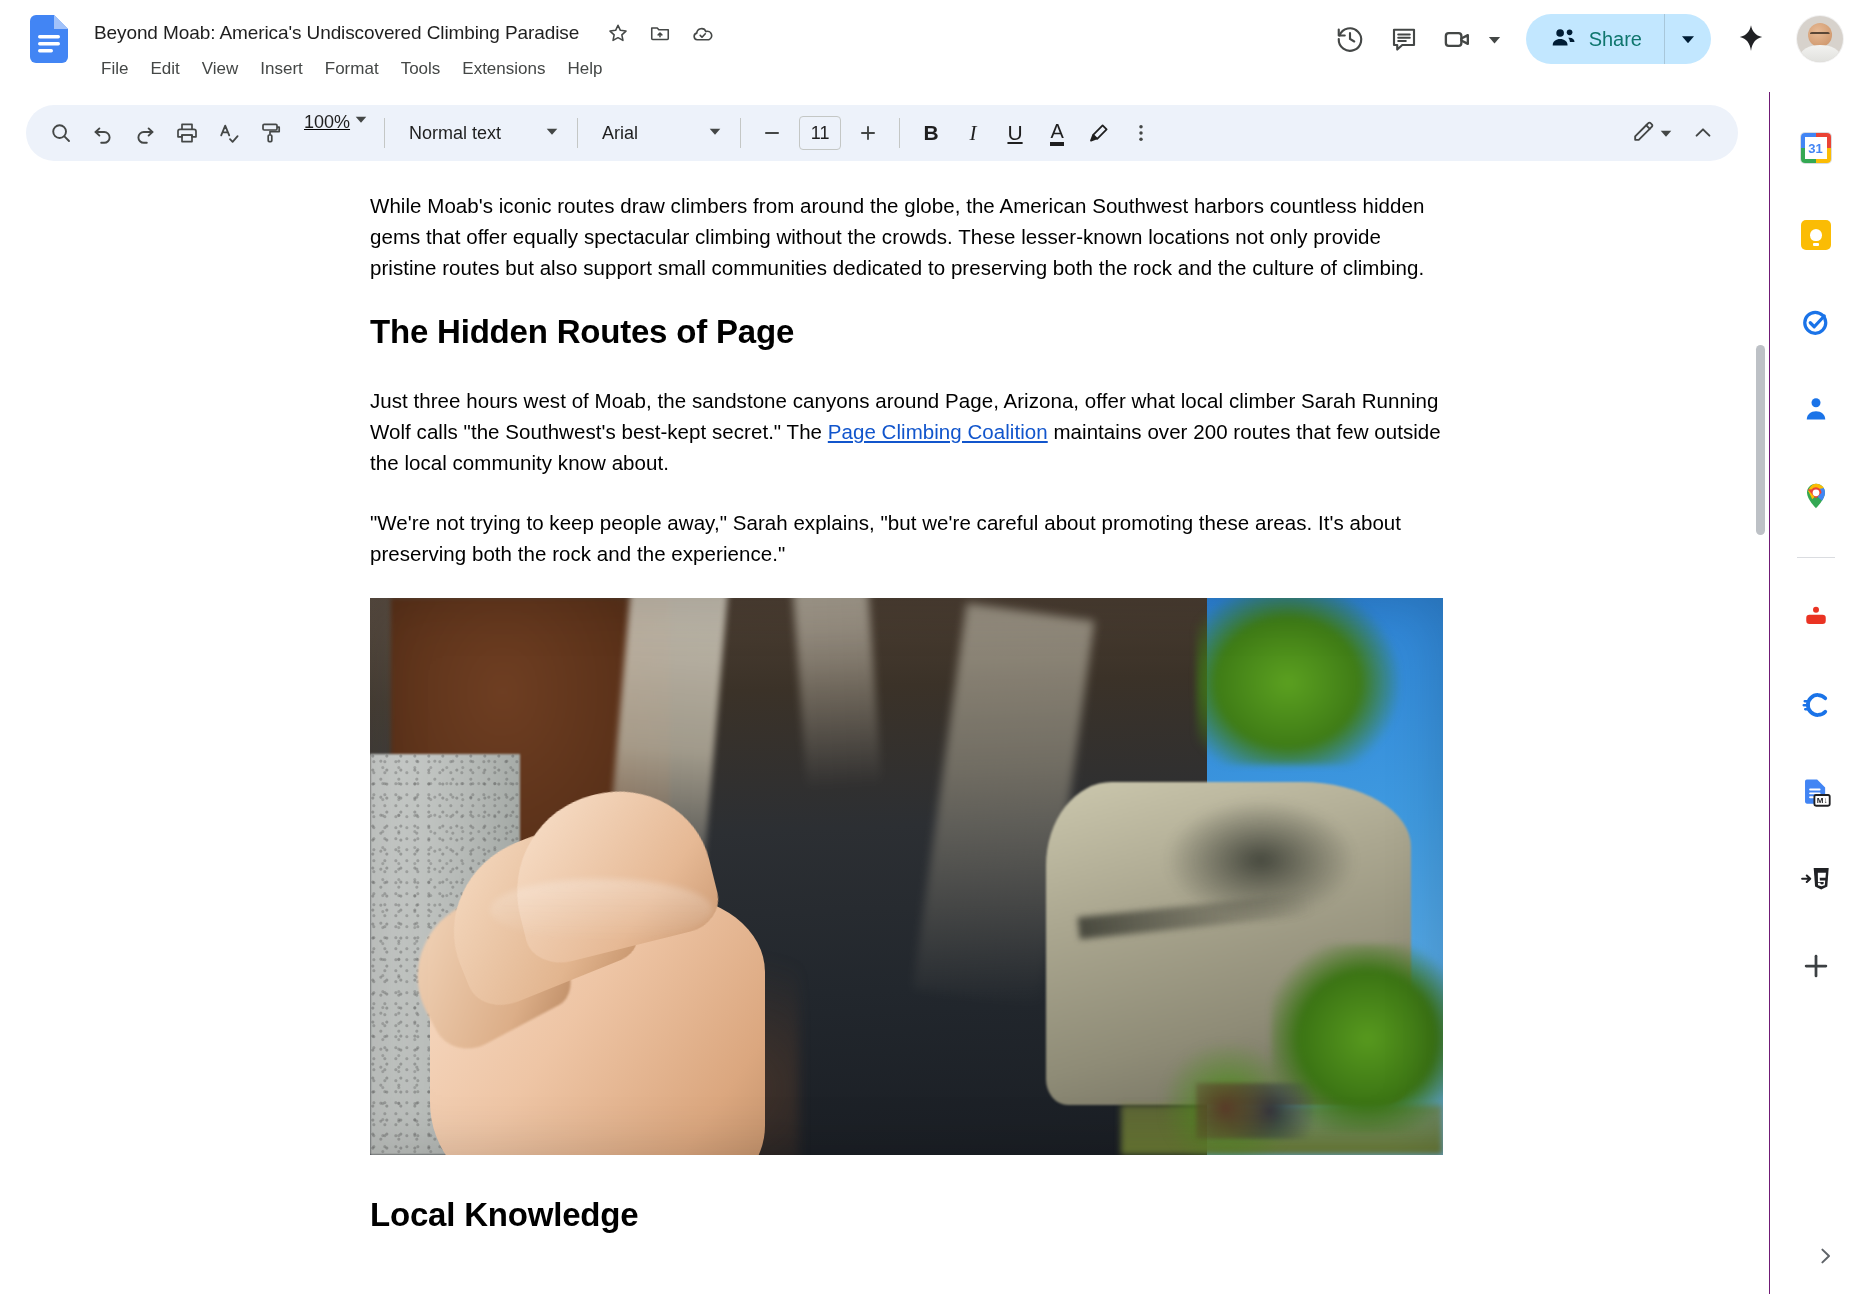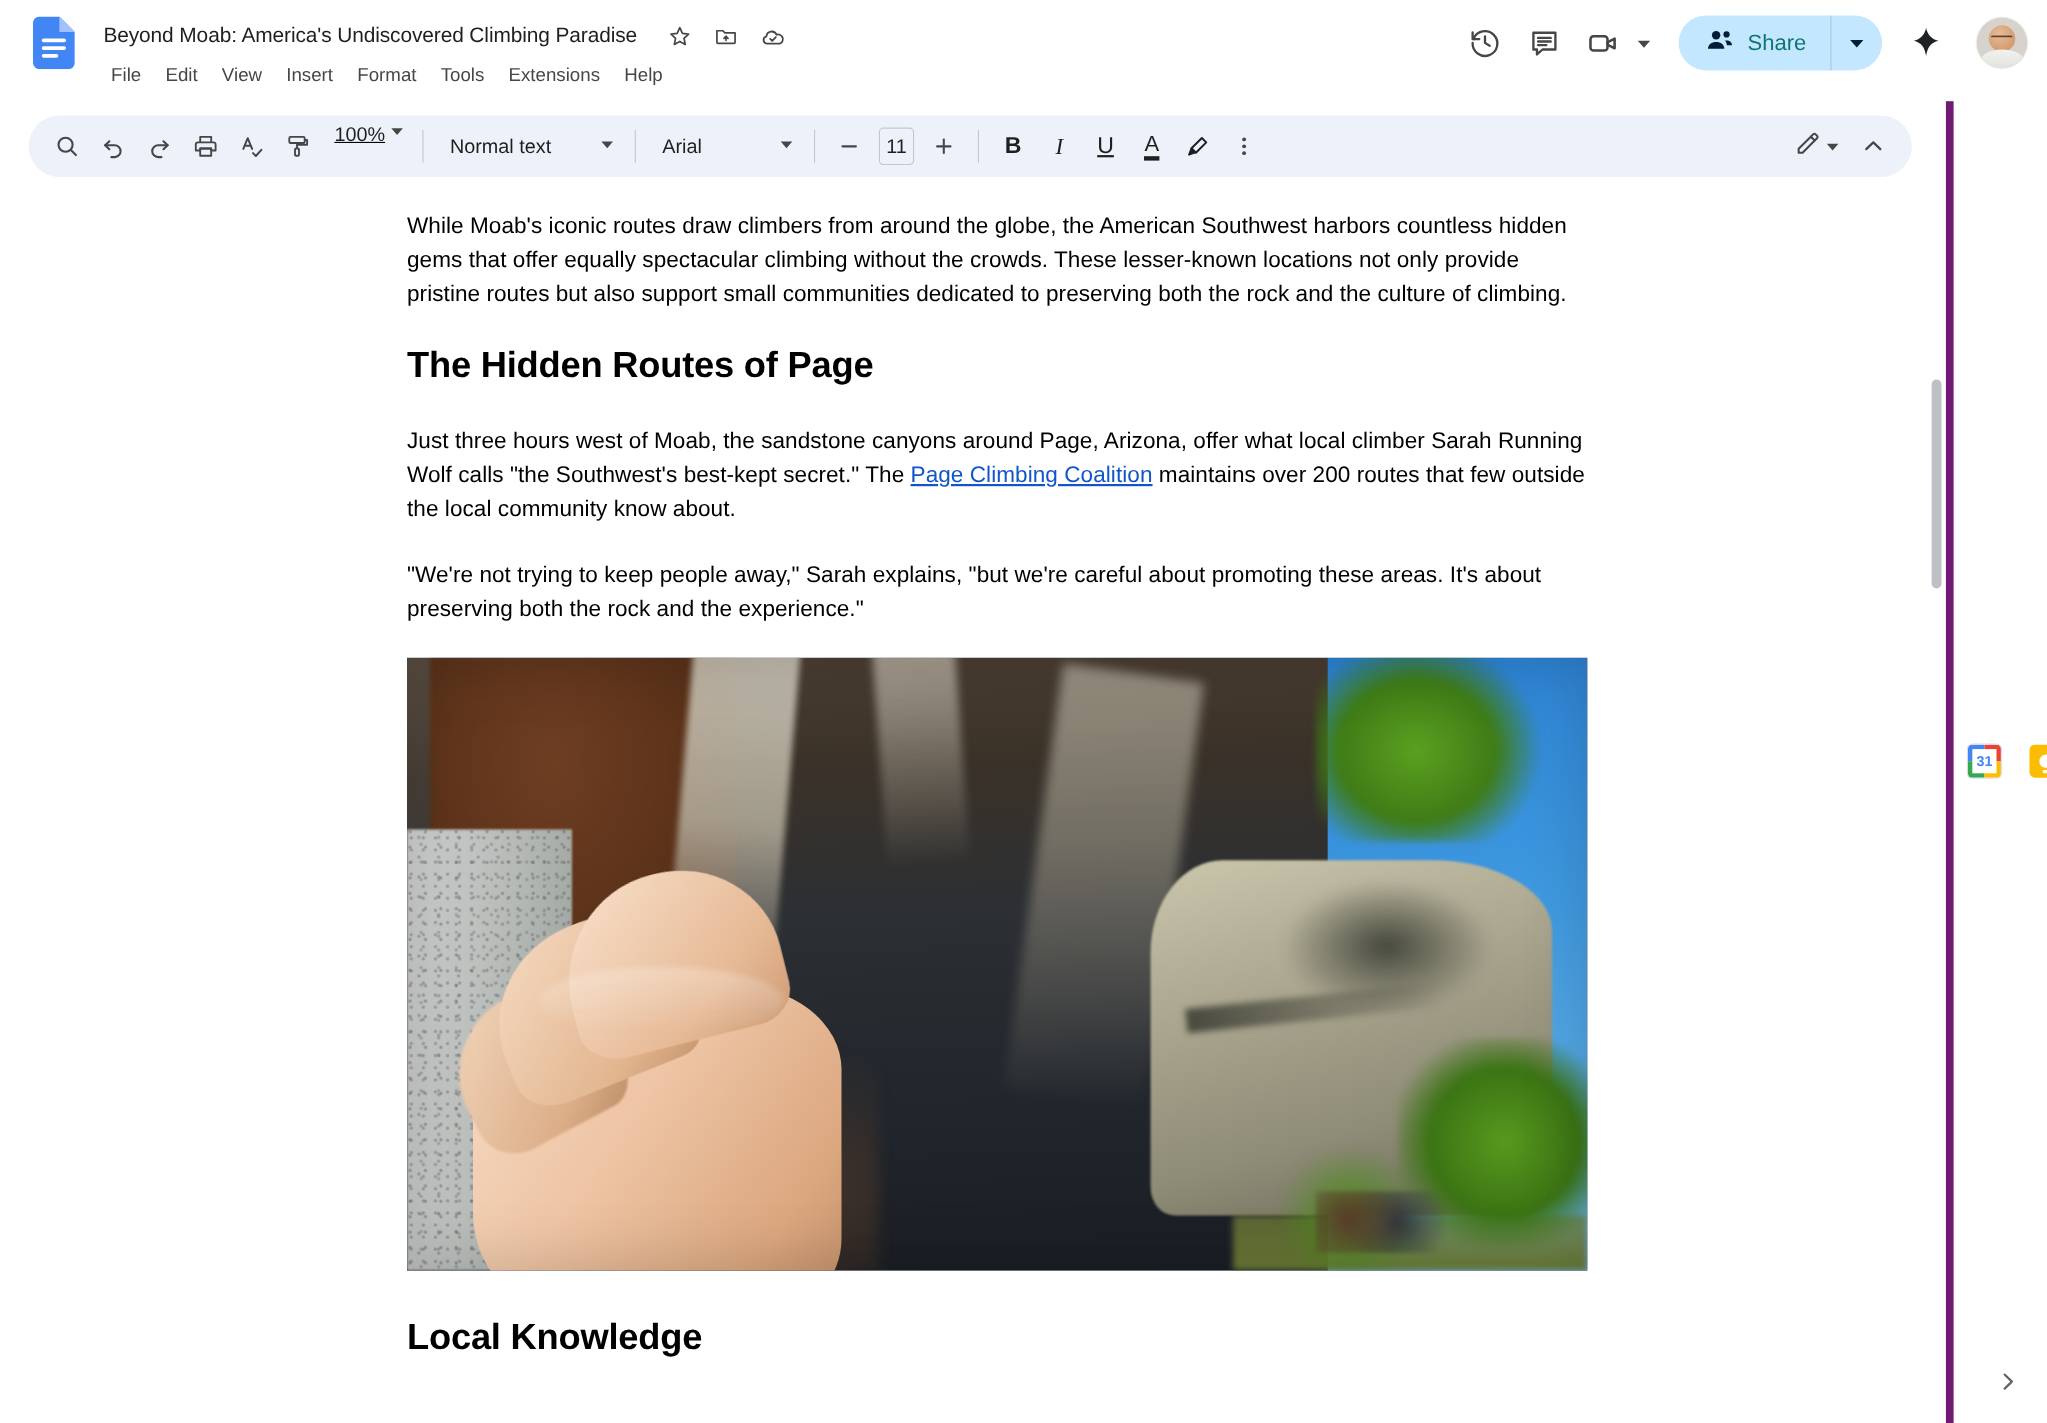--- a/index.html
+++ b/index.html
@@ -124,21 +124,21 @@
     border-radius: 6px; cursor: pointer; flex: none;
   }
   .tb-font {
     display: flex; align-items: center; justify-content: space-between;
     width: 142px; height: 42px; padding: 0 8px 0 14px;
     border-radius: 6px; cursor: pointer; flex: none;
   }
   .tb-text { font-size: 18px; color: #1f1f1f; white-space: nowrap; }
   .size-group { display: flex; align-items: center; gap: 2px; flex: none; }
   .size-box {
-    width: 32px; height: 34px; border: 1px solid #c4c7c5; border-radius: 4px;
+    width: 42px; height: 34px; border: 1px solid #c4c7c5; border-radius: 4px;
     background: #edf2fa; display: flex; align-items: center;
     justify-content: center; font-size: 18px; color: #1f1f1f;
     cursor: text; margin: 0 4px;
   }
   .fmt-btn {
     width: 42px; height: 42px; border-radius: 50%;
     display: flex; align-items: center; justify-content: center;
     cursor: pointer; flex: none;
   }
   .fmt-b { font-size: 21px; font-weight: bold; color: #1f1f1f; }
@@ -323,22 +323,22 @@
   
   .vscroll {
     position: absolute; right: 96px; top: 345px;
     width: 9px; height: 190px; border-radius: 5px; background: #bdc1c6;
     cursor: pointer;
   }
 
   
   .sidepanel {
     position: absolute; right: 0; top: 92px; width: 92px; bottom: 0;
-    background: #ffffff; border-left: 7px solid #701a75;
-    display: flex; flex-direction: row; align-items: center;
+    background: #ffffff; border-left: 1px solid #701a75;
+    display: flex; flex-direction: column; align-items: center;
     padding-top: 28px;
   }
   .sp-item {
     width: 56px; height: 56px; border-radius: 50%;
     display: flex; align-items: center; justify-content: center;
     cursor: pointer; margin-bottom: 31px; flex: none;
   }
   .sp-div {
     width: 38px; height: 1px; background: #dadce0;
     margin: 2px 0 32px 0; flex: none;

